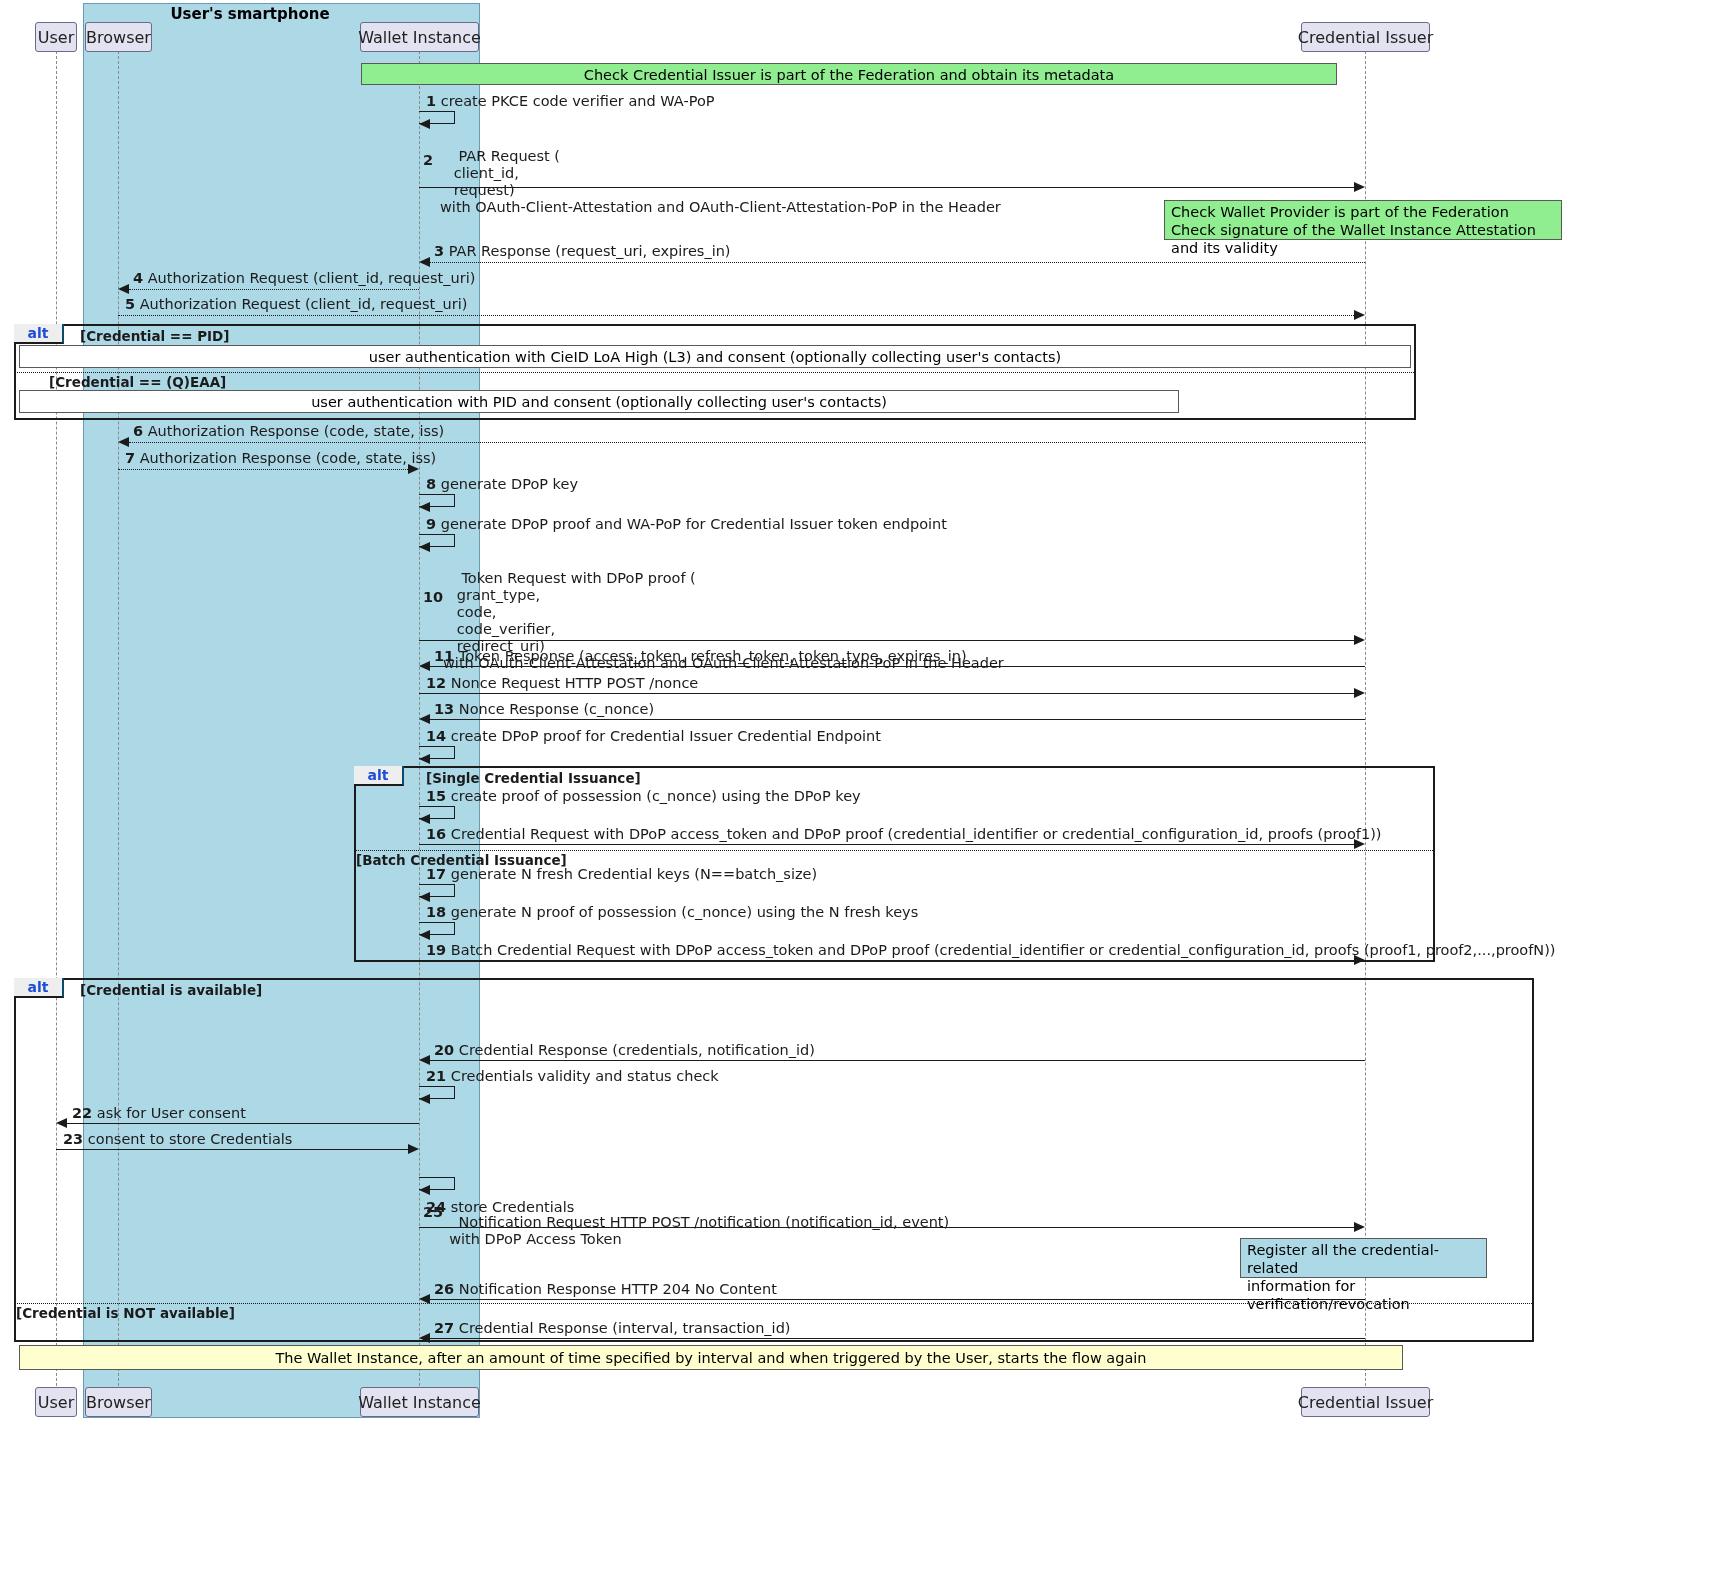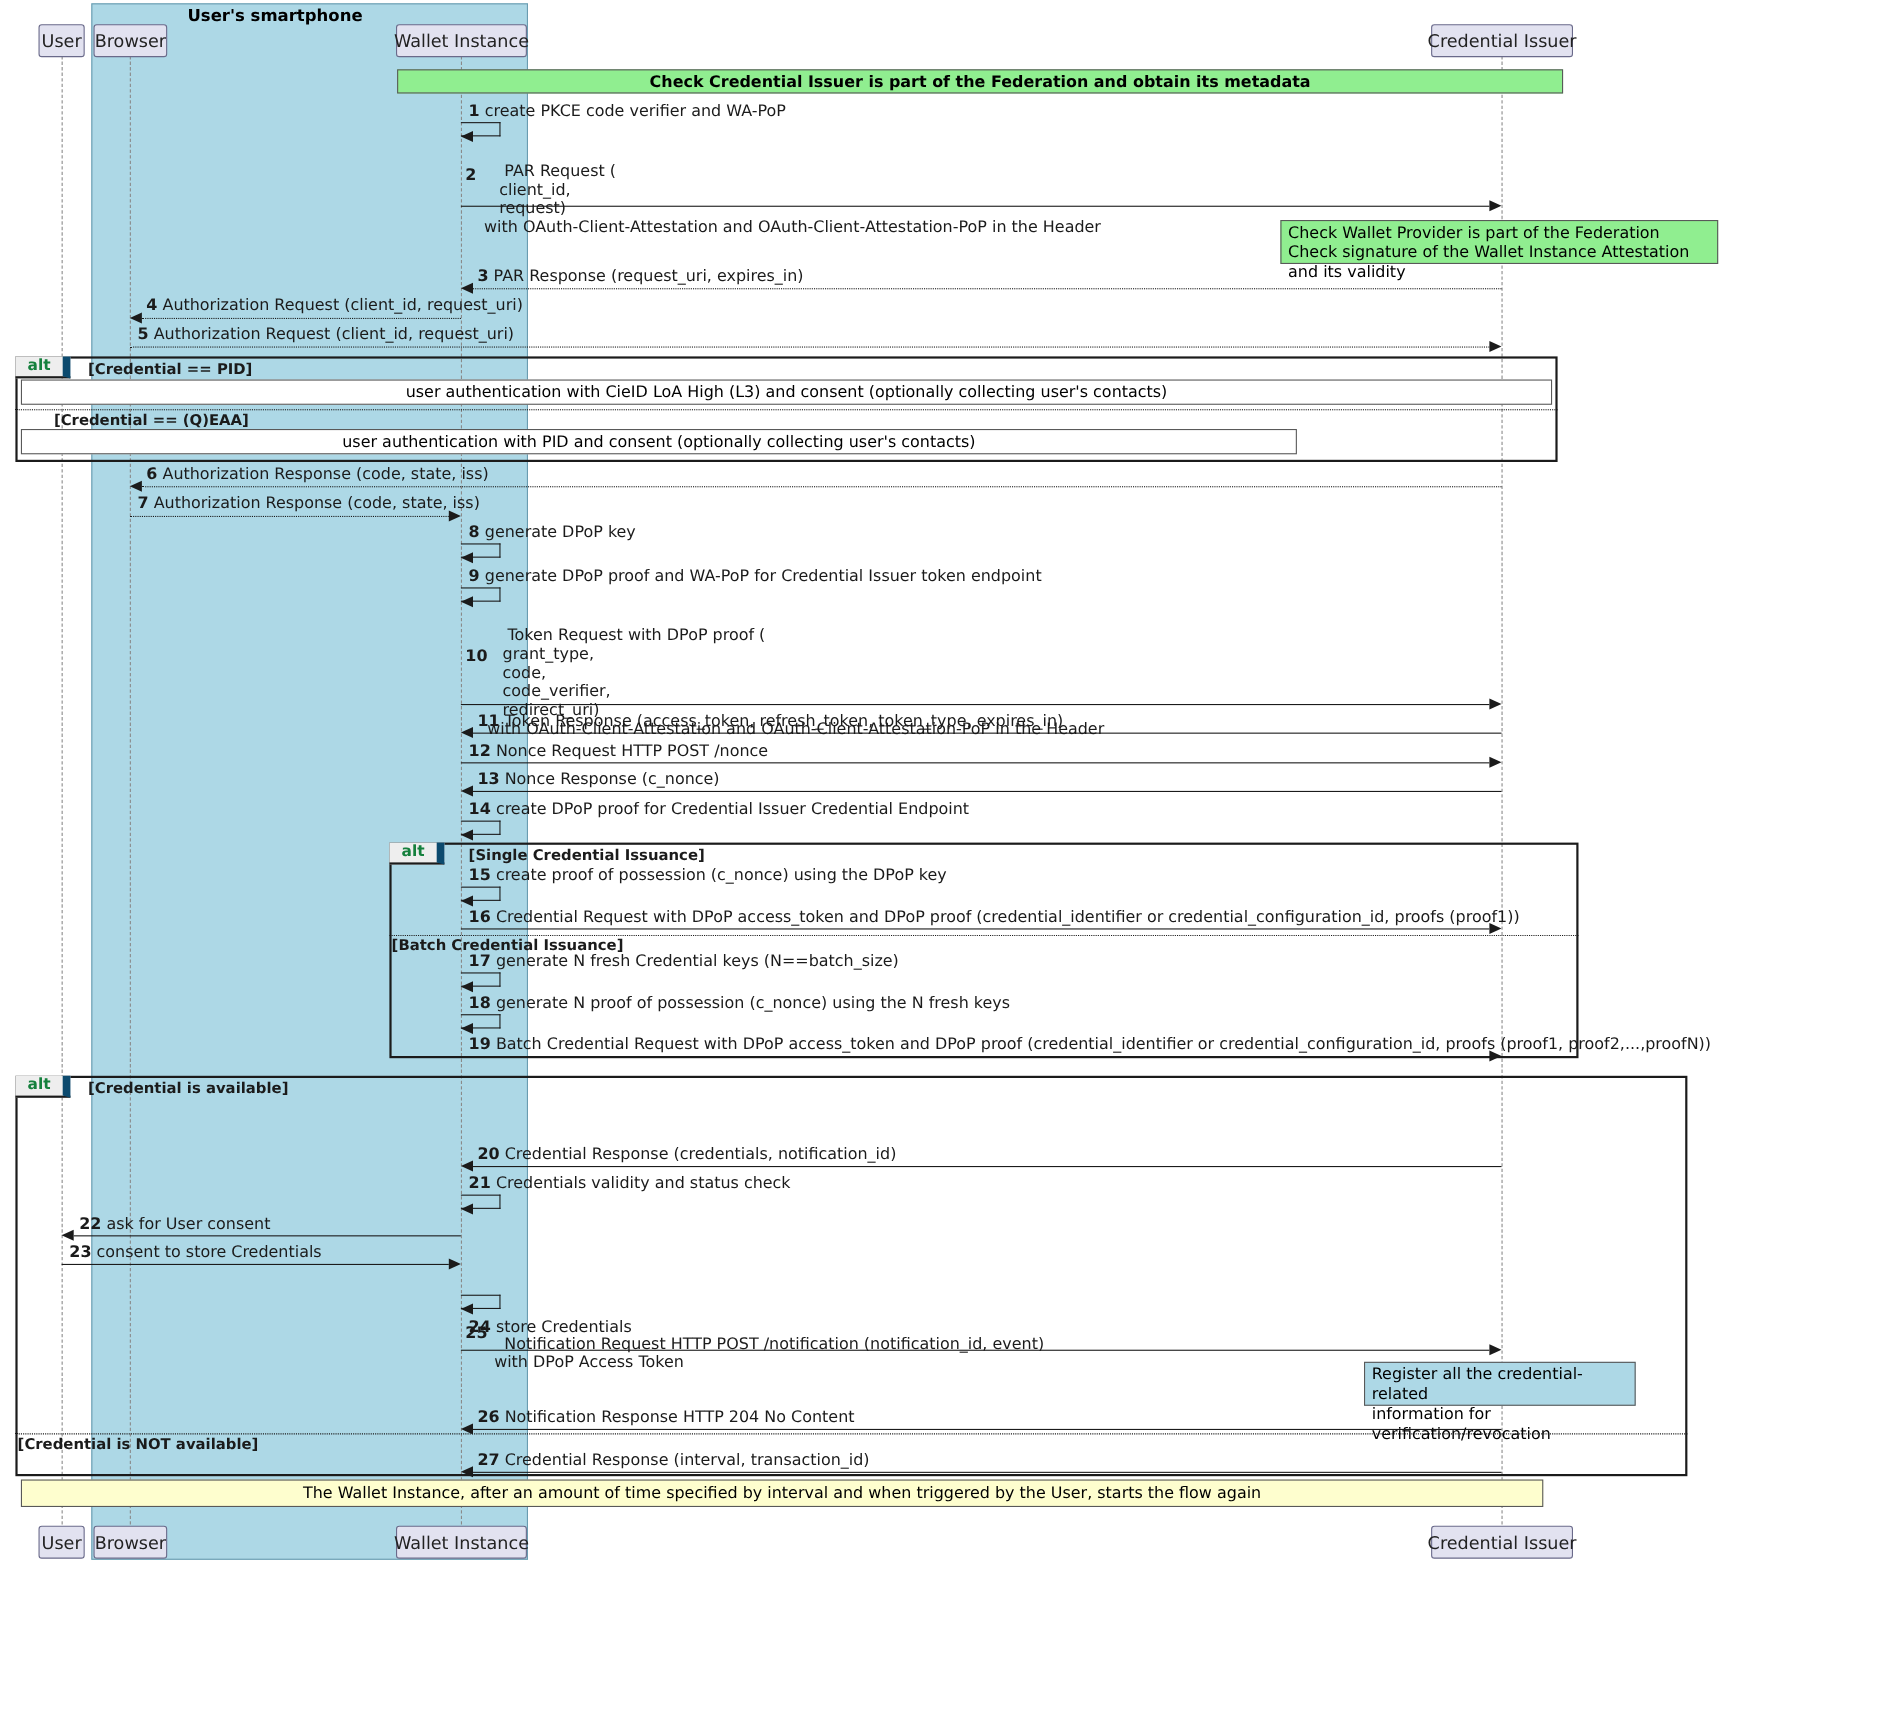--- a/index.html
+++ b/index.html
@@ -34,23 +34,23 @@
   .note{position:absolute;border:1px solid #595959;box-sizing:border-box;font-size:14.5px;
     color:#000;line-height:18px;padding:2px 6px;}
   .note.green{background:#90EE90;}
   .note.blue{background:#ADD8E6;}
   .note.yellow{background:#FEFECE;}
   .note.plain{background:#fff;}
   .note.center{text-align:center;}
 
   
   .frame{position:absolute;border:2px solid #1b1b1b;box-sizing:border-box;background:transparent;}
-  .framelabelbox{position:absolute;background:#EEEEEE;border-right:7px solid #0c4a6e;
-    border-bottom:2px solid #1b1b1b;box-sizing:border-box;display:flex;align-items:flex-start;
-    justify-content:center;font-size:14px;font-weight:bold;color:#15803d;}
+  .framelabelbox{position:absolute;background:#EEEEEE;border-right:2px solid #0c4a6e;
+    border-bottom:2px solid #1b1b1b;box-sizing:border-box;display:flex;align-items:center;
+    justify-content:center;font-size:14px;font-weight:bold;color:#1d4ed8;}
   .framelabelbox:after{content:"";position:absolute;right:-1px;top:0;}
   .framecond{position:absolute;font-size:13.5px;font-weight:bold;color:#1b1b1b;white-space:nowrap;}
   .divider{position:absolute;height:0;border-top:1px dotted #1b1b1b;}
 </style>
 </head>
 <body>
 
 <div id="diagram">
 
   <div class="groupbox" style="left:83px;top:3px;width:397px;height:1415px;"></div>
@@ -80,21 +80,21 @@
   <div class="participant" style="left:85px;top:1387px;width:67px;">
       <span>Browser</span>
     </div>
   <div class="participant" style="left:360px;top:1387px;width:119px;">
       <span>Wallet Instance</span>
     </div>
   <div class="participant" style="left:1301px;top:1387px;width:129px;">
       <span>Credential Issuer</span>
     </div>
 
-  <div class="note green center" style="left:361px;top:63px;width:1060px;height:22px;font-weight:bold;line-height:18px;">
+  <div class="note green center" style="left:361px;top:63px;width:976px;height:22px;font-weight:normal;line-height:18px;">
     <span>Check Credential Issuer is part of the Federation and obtain its metadata</span>
   </div>
 
   <div class="msglabel" style="left:426px;top:93px;">
     <span class="msgnum">1</span>
     <span>create PKCE code verifier and WA-PoP</span>
   </div>
   <div class="selfloop" style="left:419px;top:111px;width:36px;height:13px;"></div>
   <div class="arrowL" style="left:419px;top:119px;"></div>
 

